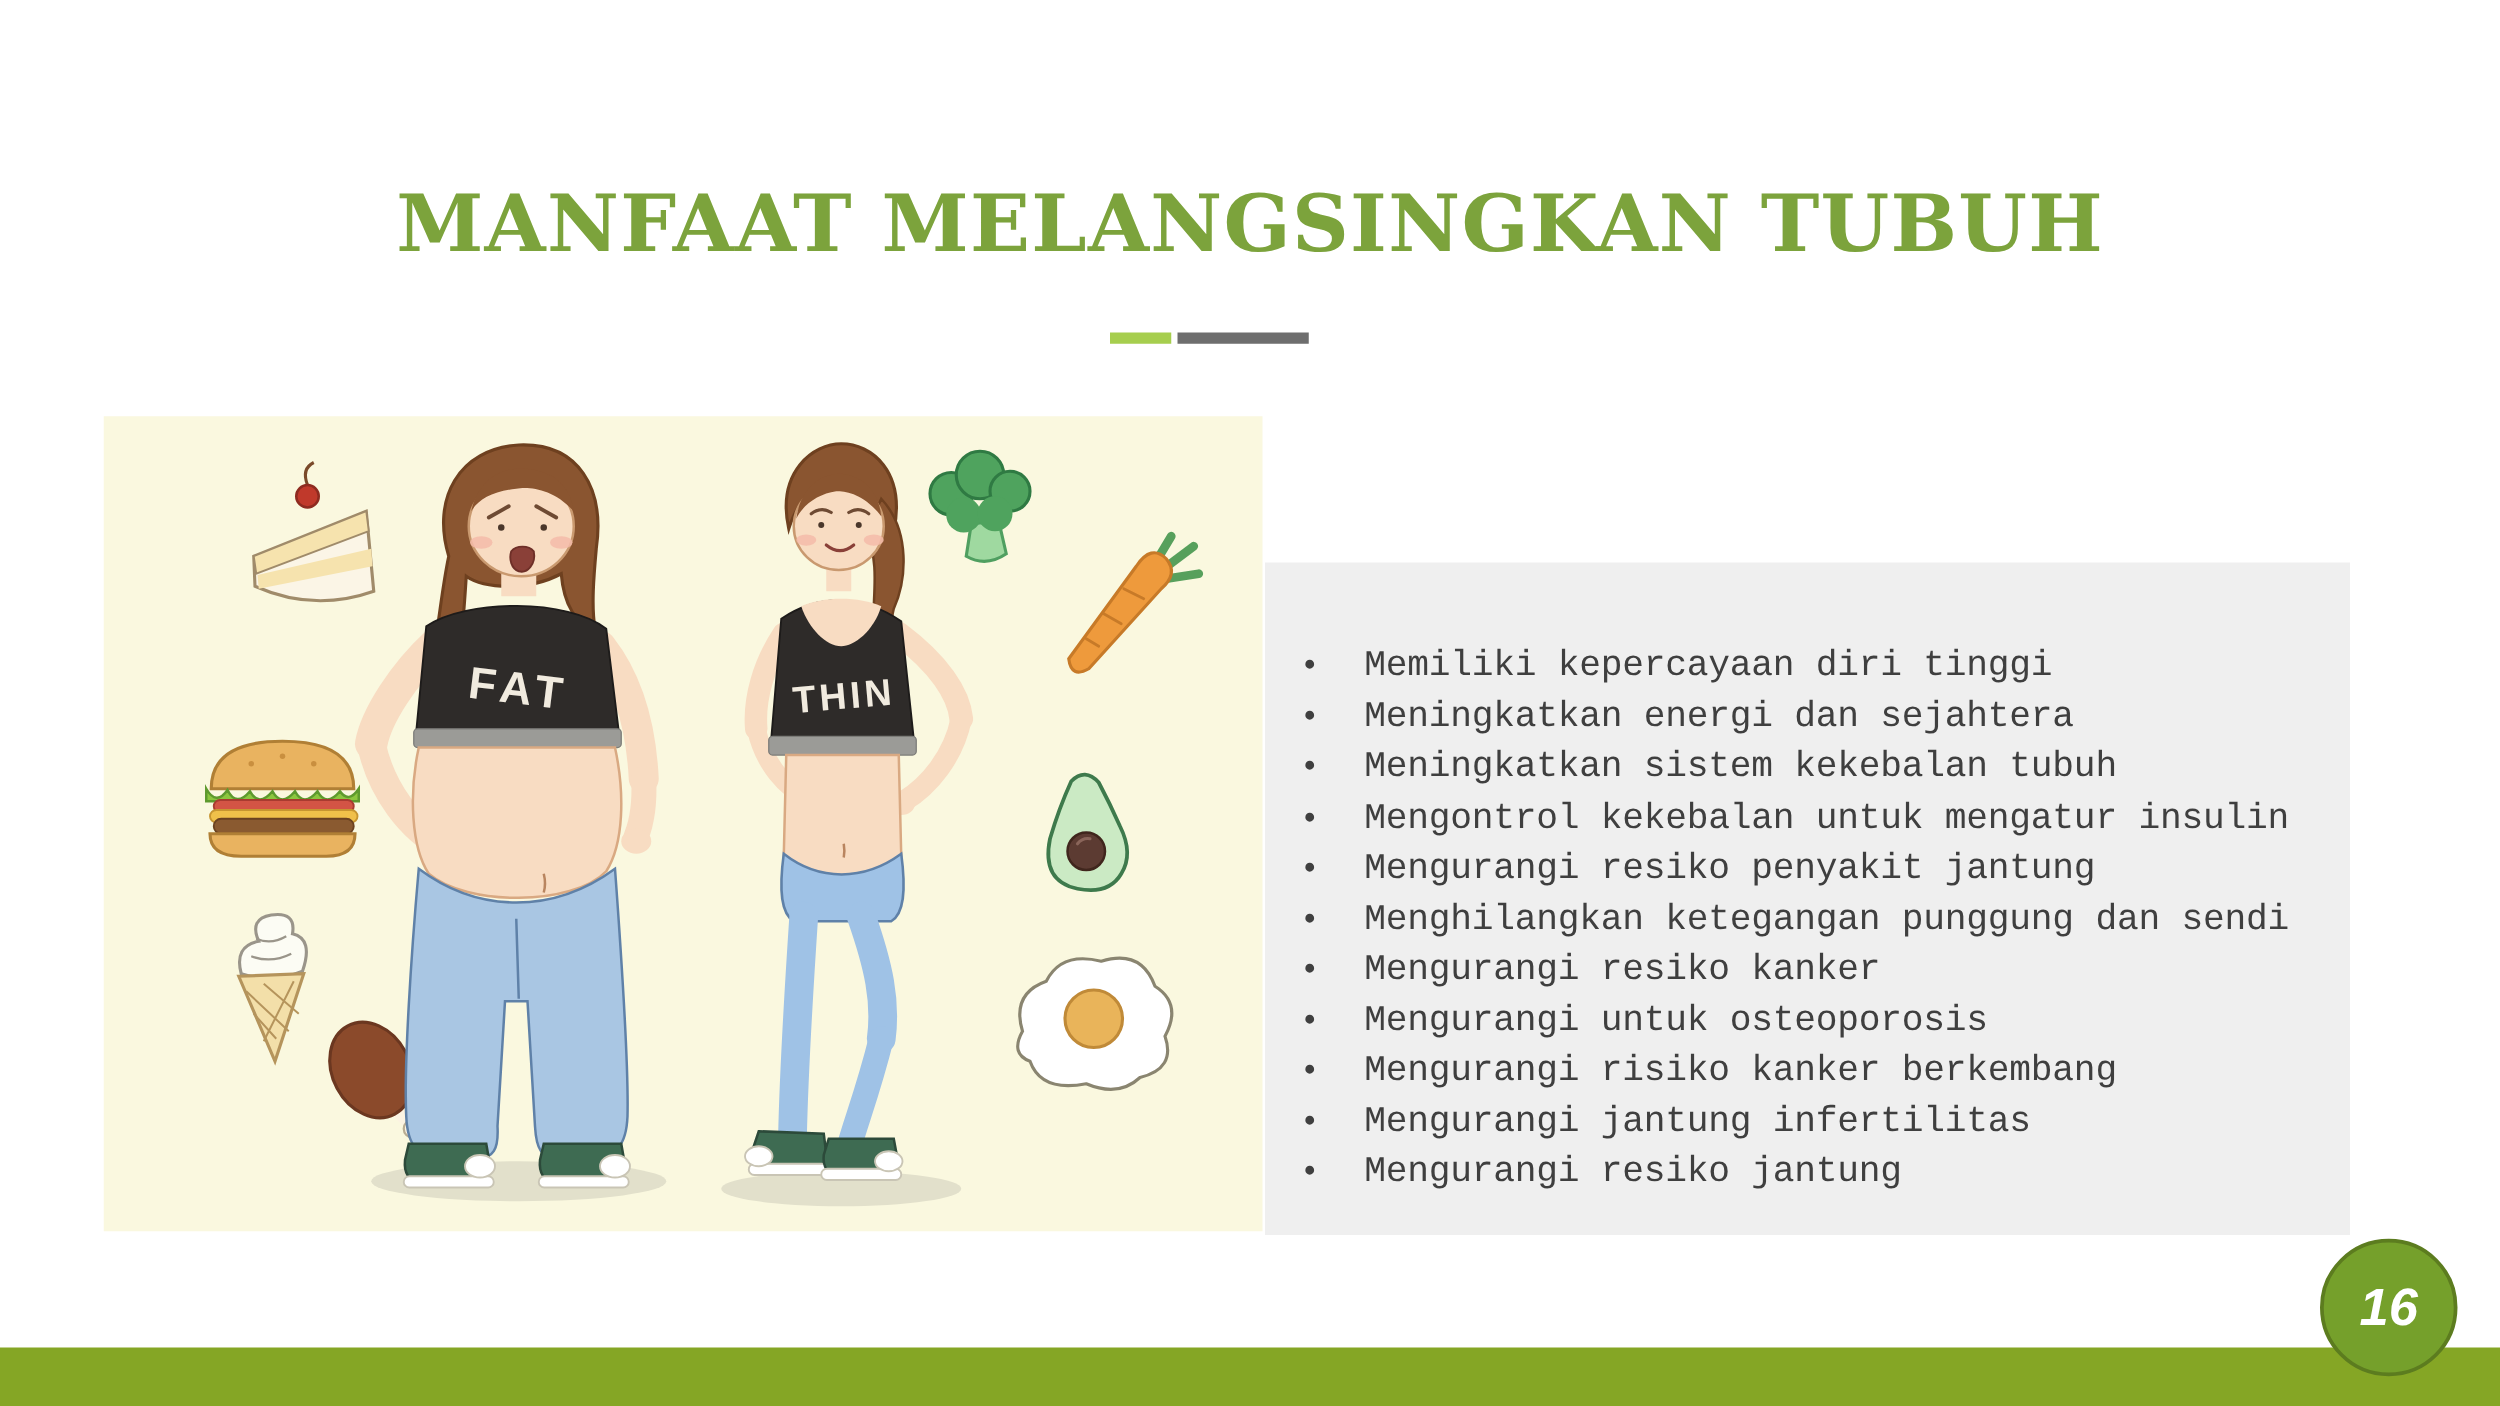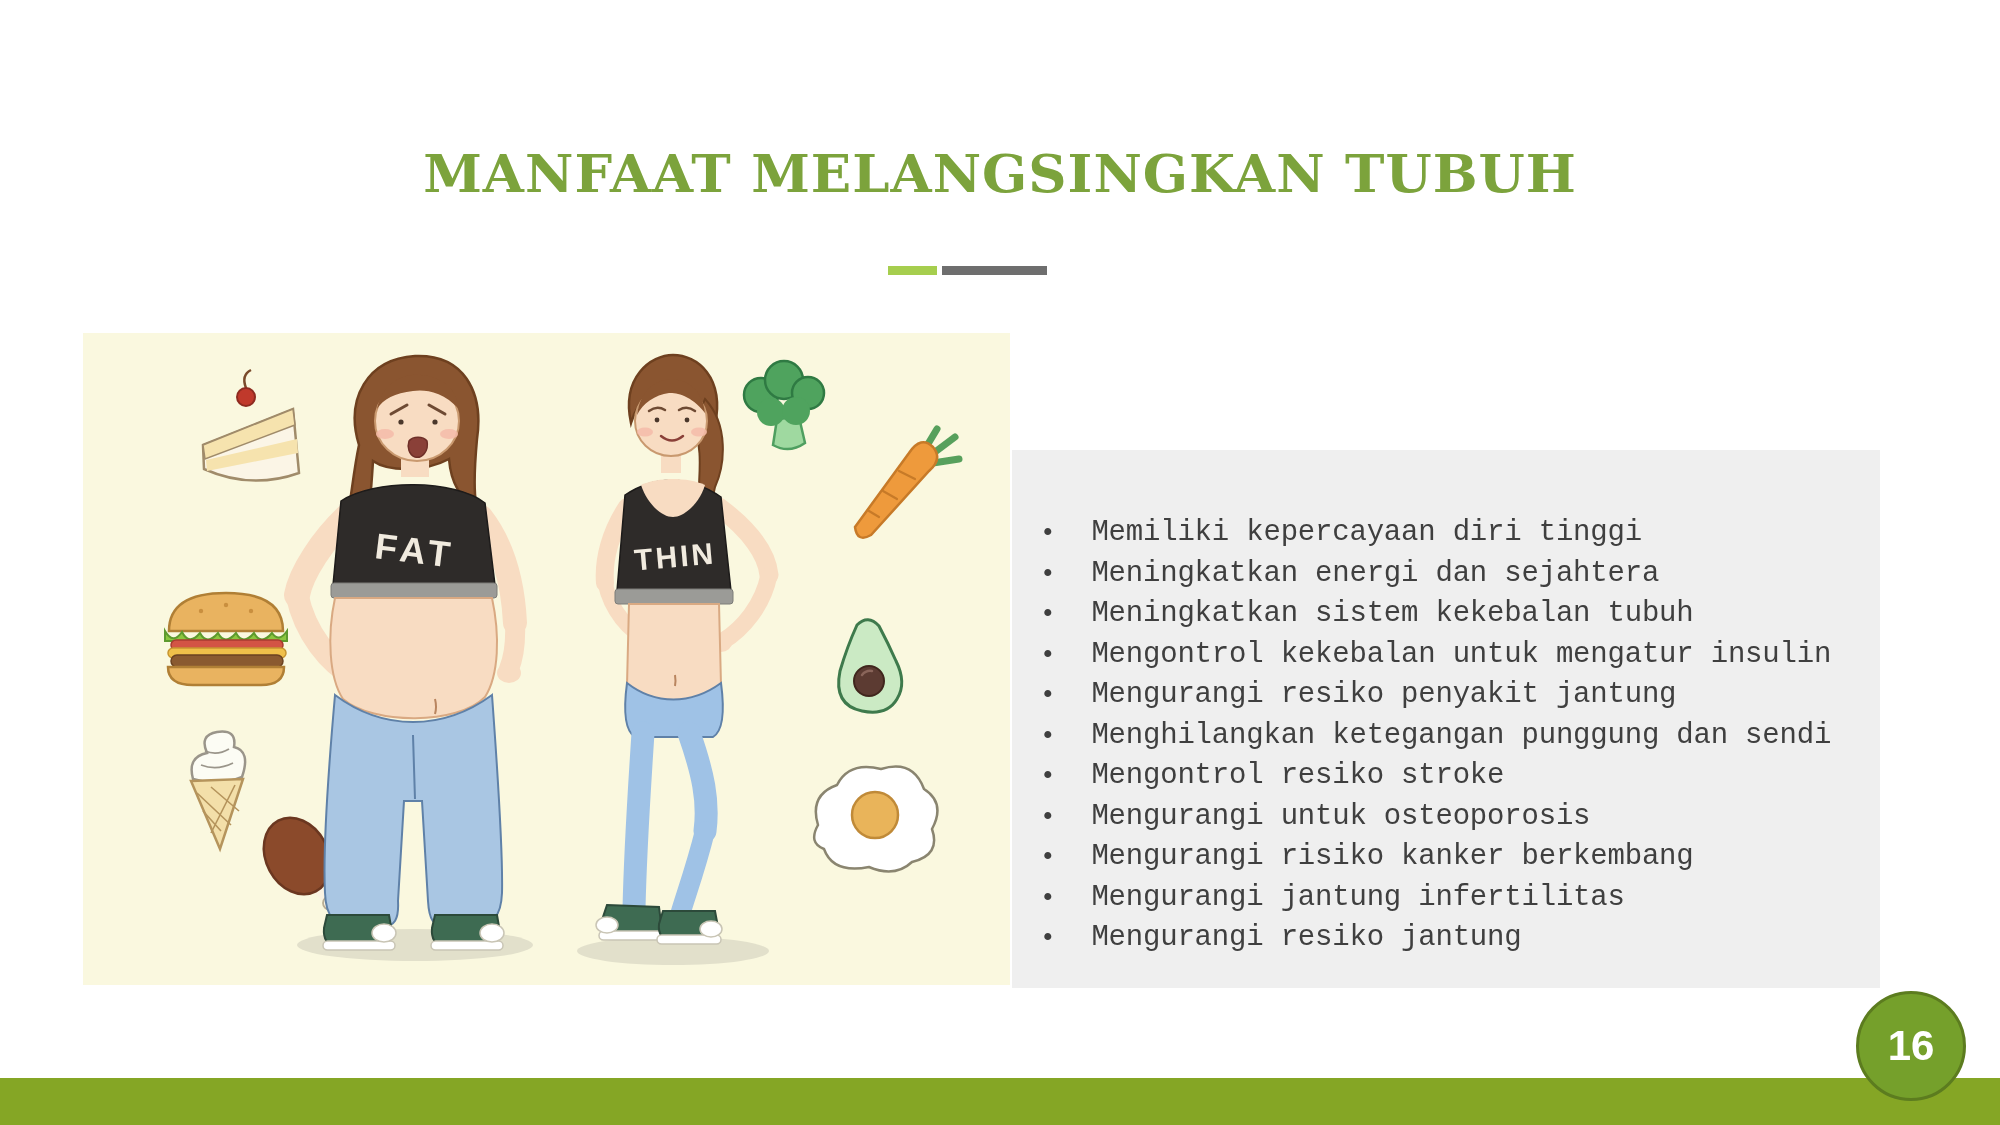--- a/index.html
+++ b/index.html
@@ -3,21 +3,21 @@
 <meta charset="utf-8">
 <style>
   html,body{margin:0;padding:0;}
   body{width:2000px;height:1125px;background:#ffffff;font-family:"Liberation Sans",sans-serif;}
   .slide{position:relative;width:2000px;height:1125px;background:#ffffff;overflow:hidden;}
 
   .title{
     position:absolute;top:142px;left:0;width:2000px;
     text-align:center;margin:0;
     font-family:"DejaVu Serif",serif;
-    font-weight:bold;font-size:53px;letter-spacing:1px;
+    font-weight:bold;font-size:63px;letter-spacing:1px;
     color:#7CA33C;white-space:nowrap;
   }
 
   .divider{position:absolute;top:266px;left:888px;height:9px;display:flex;align-items:center;}
   .divider .seg-green{width:49px;height:9px;background:#A6CE4E;margin-right:5px;}
   .divider .seg-gray{width:105px;height:9px;background:#6E6E6E;}
 
   .illustration{
     position:absolute;left:83px;top:333px;width:927px;height:652px;
     background:#FAF8DF;
@@ -37,21 +37,21 @@
   }
   .panel li::before{
     content:"\2022";flex:0 0 14px;font-size:26px;color:#3F3F3F;
     margin-right:36px;text-align:center;
   }
 
   .page-circle{
     position:absolute;left:1856px;top:991px;width:110px;height:110px;
     border-radius:50%;background:#75A02B;border:3px solid #5C7C1F;
     box-sizing:border-box;display:flex;align-items:center;justify-content:center;
-    color:#ffffff;font-size:42px;font-weight:bold;z-index:3;
+    color:#ffffff;font-size:42px;font-weight:bold;z-index:3;font-style:italic;
   }
 
   .footer-bar{
     position:absolute;left:0;bottom:0;width:2000px;height:47px;
     background:#85A625;z-index:1;
   }
 </style>
 </head>
 <body>
 
@@ -246,21 +246,21 @@
 
         <li>
           <span>Mengurangi resiko penyakit jantung</span>
         </li>
 
         <li>
           <span>Menghilangkan ketegangan punggung dan sendi</span>
         </li>
 
         <li>
-          <span>Mengontrol resiko stroke</span>
+          <span>Mengurangi resiko kanker</span>
         </li>
 
         <li>
           <span>Mengurangi untuk osteoporosis</span>
         </li>
 
         <li>
           <span>Mengurangi risiko kanker berkembang</span>
         </li>
 

